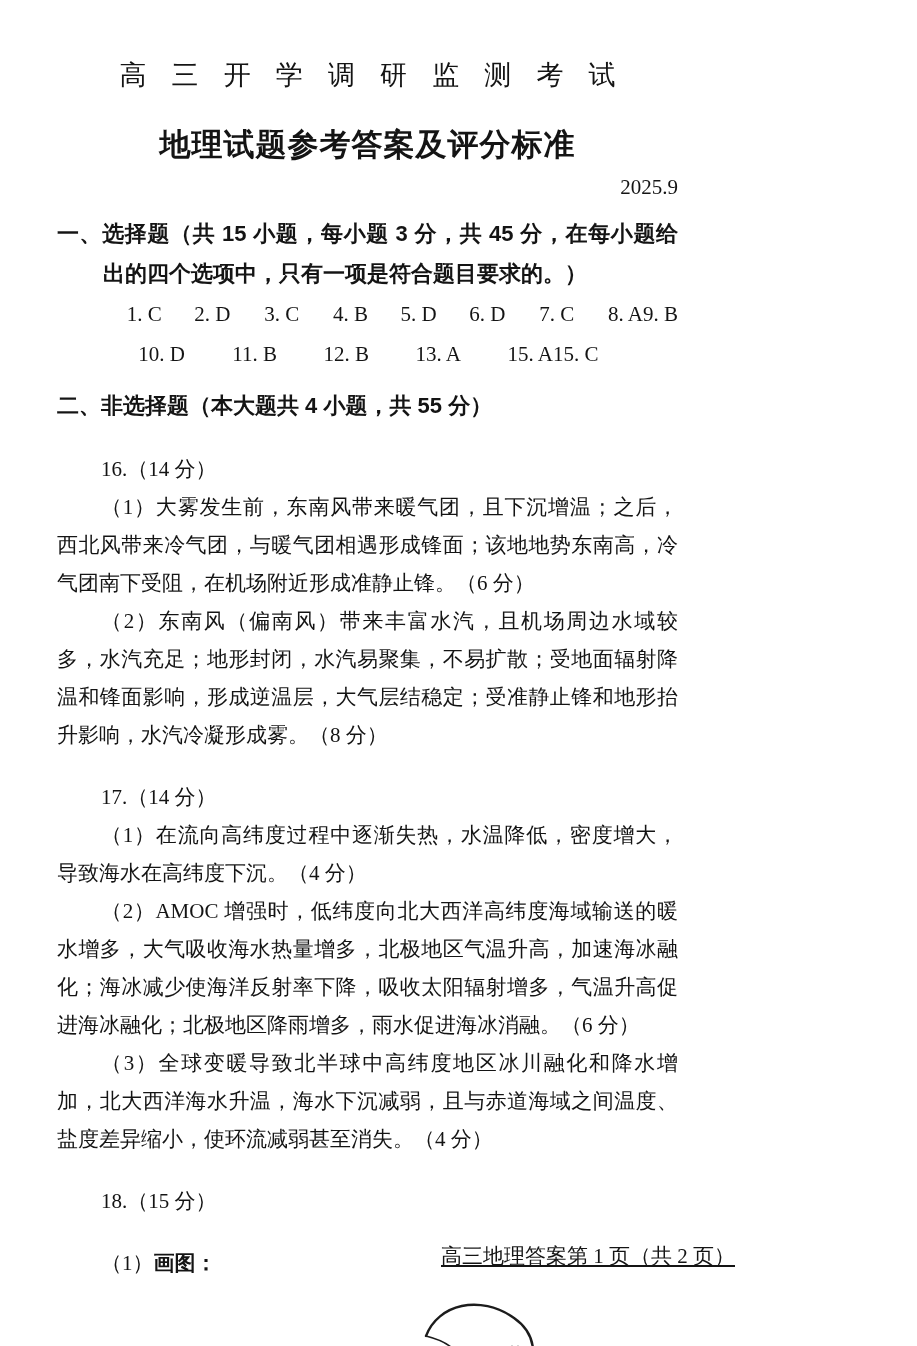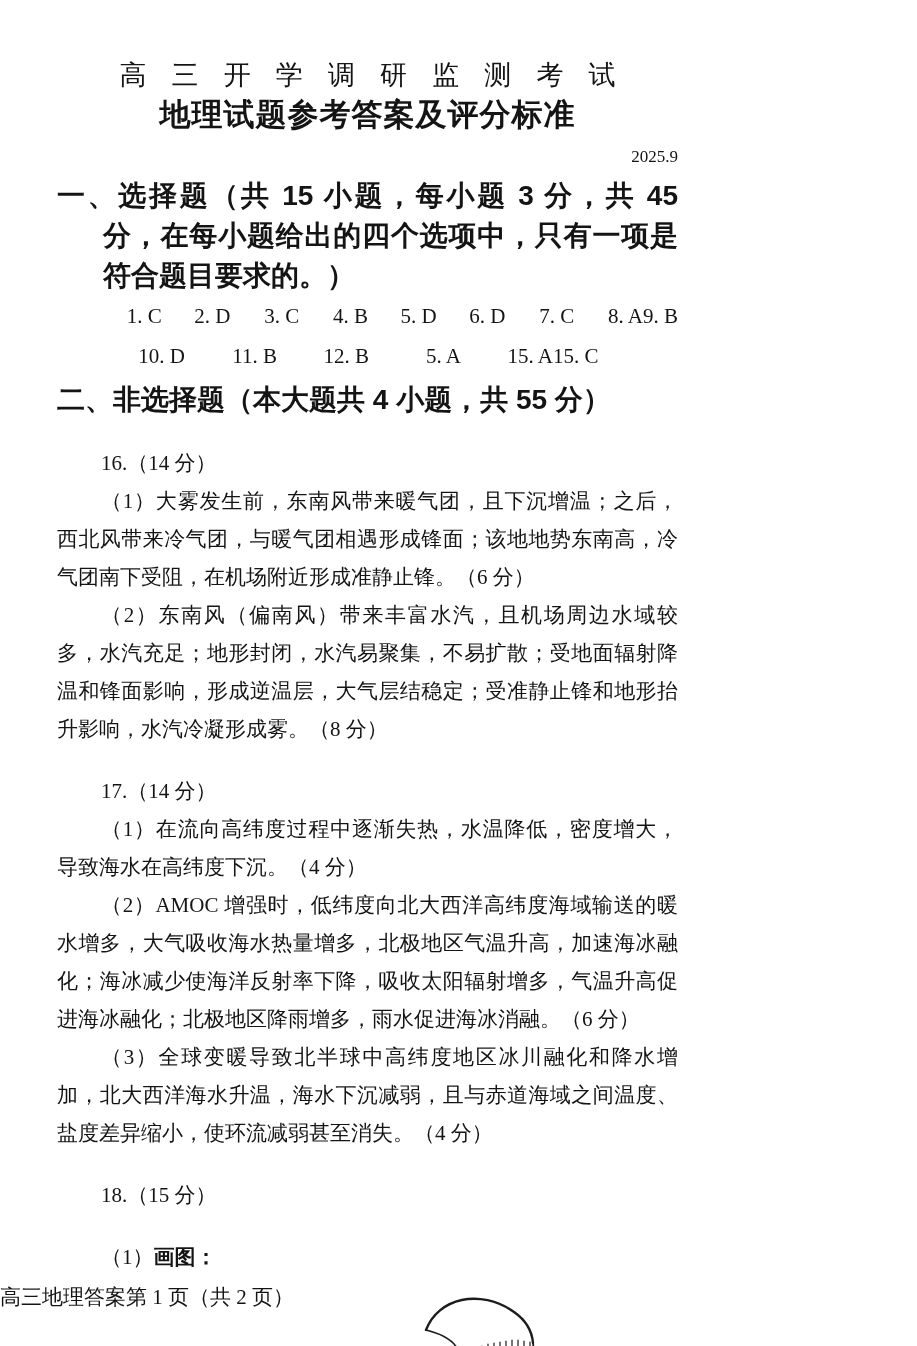--- a/index.html
+++ b/index.html
@@ -20,37 +20,37 @@
     letter-spacing:0.34em;
     text-indent:0.34em;
     line-height:38px;
   }
   .answer-key-title{
     text-align:center;
     font-family:"Liberation Sans","DejaVu Sans",sans-serif;
     font-weight:bold;
     font-size:31px;
     line-height:42px;
-    margin-top:0;
+    margin-top:30px;
     letter-spacing:1px;
   }
   .exam-date{
     text-align:right;
-    font-size:17px;
+    font-size:21px;
     line-height:30px;
     margin-top:6px;
   }
   .sec-heading{
     font-family:"Liberation Sans","DejaVu Sans",sans-serif;
     font-weight:bold;
-    font-size:28px;
+    font-size:22px;
     line-height:40px;
     padding-left:46px;
     text-indent:-46px;
-    margin-top:4px;
+    margin-top:12px;
     text-align:justify;
   }
   .answers-row{
     display:flex;
     padding-left:36px;
     font-size:21px;
     line-height:40px;
     text-align:right;
   }
   .answers-row span{width:92px;white-space:pre;}
@@ -73,23 +73,24 @@
     margin:10px 0 0 255px;
   }
   .figure-caption{
     font-size:21px;
     margin-left:24px;
     white-space:nowrap;
   }
   .page-footer{
     position:absolute;
     left:0;right:0;
-    top:1283px;
-    text-align:left;
-    font-size:21px;
+    top:1242px;
+    text-align:right;
+    font-size:21px;
+    text-decoration:underline;
   }
   svg .stroke{fill:none;stroke:#1c1c1c;stroke-linecap:round;}
 </style>
 </head>
 <body>
 
 <div class="page">
 
   <div class="exam-title">高 三 开 学 调 研 监 测 考 试</div>
   <div class="answer-key-title">地理试题参考答案及评分标准</div>
@@ -105,21 +106,21 @@
     <span>5. D</span>
     <span>6. D</span>
     <span>7. C</span>
     <span>8. A</span>
     <span>9. B</span>
   </div>
   <div class="answers-row">
     <span>10. D</span>
     <span>11. B</span>
     <span>12. B</span>
-    <span>5. A</span>
+    <span>13. A</span>
     <span>15. A</span>
     <span>15. C</span>
   </div>
 
   <div class="sec-heading">二、非选择题（本大题共 4 小题，共 55 分）</div>
 
   <p class="para label">16.（14 分）</p>
   <p class="para">（1）大雾发生前，东南风带来暖气团，且下沉增温；之后，西北风带来冷气团，与暖气团相遇形成锋面；该地地势东南高，冷气团南下受阻，在机场附近形成准静止锋。（6 分）</p>
   <p class="para">（2）东南风（偏南风）带来丰富水汽，且机场周边水域较多，水汽充足；地形封闭，水汽易聚集，不易扩散；受地面辐射降温和锋面影响，形成逆温层，大气层结稳定；受准静止锋和地形抬升影响，水汽冷凝形成雾。（8 分）</p>
 

